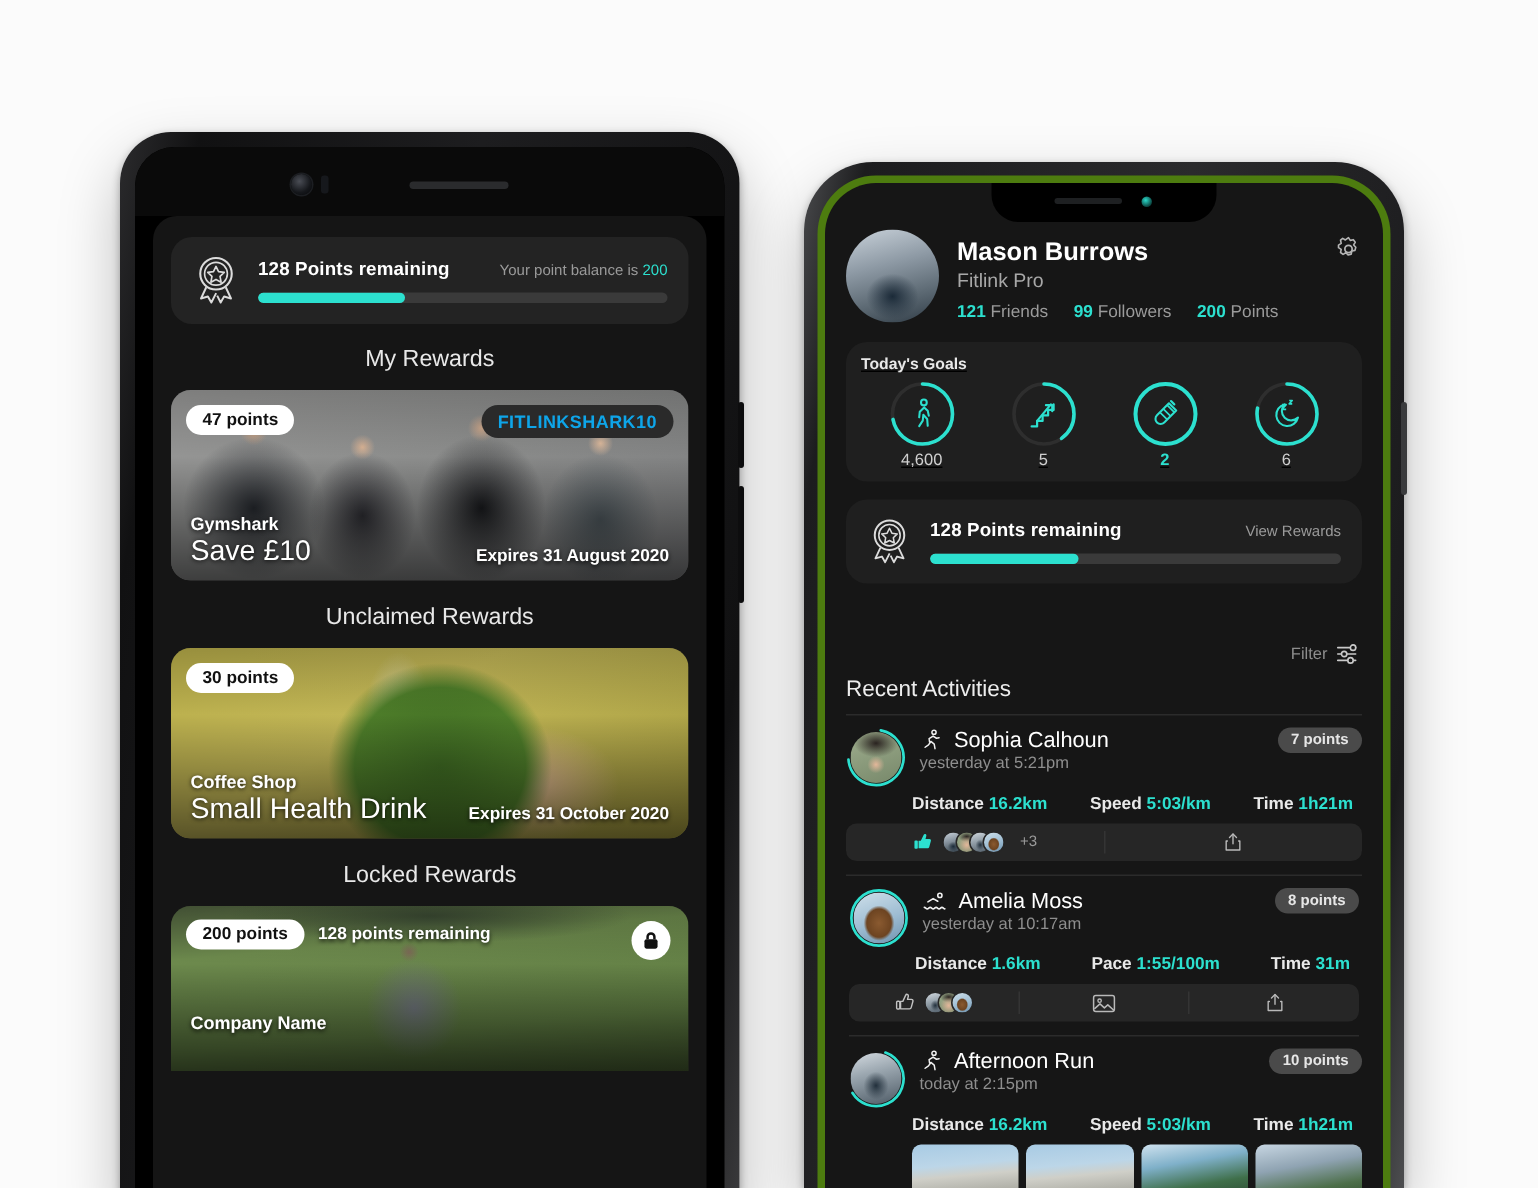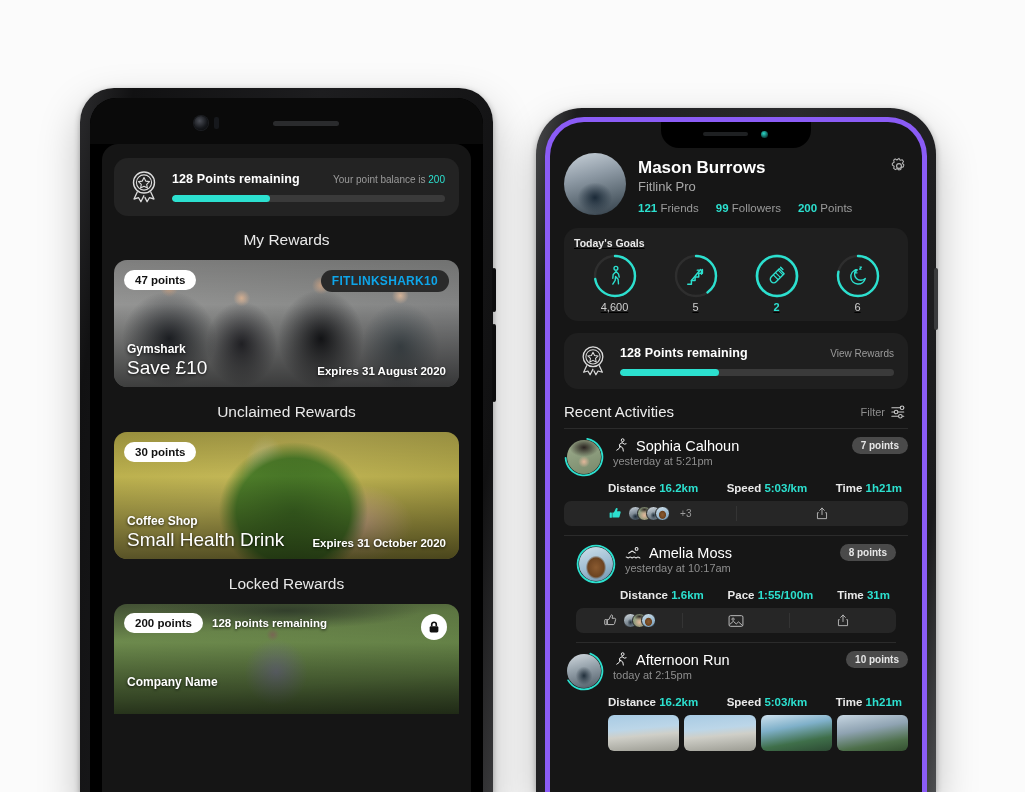--- a/index.html
+++ b/index.html
@@ -30,21 +30,21 @@
   .pix-cam { position:absolute; left:104px; top:18px; width:14px; height:14px; border-radius:50%;
              background:radial-gradient(circle at 40% 35%, #4a4d55 0%, #15171b 60%, #07080a 100%); box-shadow:0 0 0 1px #1c1e22;}
   .pix-sensor { position:absolute; left:124px; top:19px; width:5px; height:12px; border-radius:2px; background:#16181c;}
   .pix-speaker { position:absolute; left:183px; top:23px; width:66px; height:5px; border-radius:3px; background:#2a2b2d;}
   .side-btn { position:absolute; right:-3px; background:#0d0d0e; border-radius:2px; width:4px; }
 
   
   #phone-right { left: 536px; top: 108px; width: 400px; height: 684px; }
   #phone-right .phone-body { border-radius: 46px 46px 0 0;
     background: linear-gradient(100deg,#4a4b4d 0%,#1c1c1e 8%,#2a2a2c 50%,#1a1a1c 90%,#4d4e50 100%); }
-  #phone-right .phone-inner { left:9px; top:9px; right:9px; bottom:0; border-radius:39px 39px 0 0; background:#8b5cf6; }
+  #phone-right .phone-inner { left:9px; top:9px; right:9px; bottom:0; border-radius:39px 39px 0 0; background:#4d7c0f; }
   #phone-right .screen { left:5px; top:5px; right:5px; bottom:0; border-radius:34px 34px 0 0; background:#161616; }
   .notch { position:absolute; left:50%; transform:translateX(-50%); top:0; width:150px; height:26px;
            background:#000; border-radius:0 0 18px 18px; z-index:20; }
   .notch-speaker { position:absolute; left:42px; top:10px; width:45px; height:4px; border-radius:3px; background:#1e2022; }
   .notch-cam { position:absolute; left:100px; top:9px; width:7px; height:7px; border-radius:50%;
                background:radial-gradient(circle at 40% 35%, #2bd9c9 0%, #0d4f4a 65%, #071c1b 100%); }
 
   
   .teal { color:#2ce0cf; }
 
@@ -350,21 +350,21 @@
                 <div class="pts-right">View Rewards</div>
               </div>
               <div class="pbar">
                 <div class="pbar-fill" id="rp-fill" style="width: 36%;"></div>
               </div>
             </div>
           </div>
         </div>
 
         <div style="display:flex;align-items:center;padding:14px 14px 0;">
-          <div style="font-size:15px;color:#ededed;flex:1;">Recent Activities</div>
+          <div style="font-size:15px;color:#ededed;flex:1;margin-top:48px;">Recent Activities</div>
           <div style="font-size:11px;color:#8d8d8d;margin-right:6px;">Filter</div>
           <svg width="17" height="14" viewBox="0 0 20 16" fill="none">
             <path d="M1 3h14M1 8h14M1 13h14" stroke="#c9c9c9" stroke-width="1.3" stroke-linecap="round"></path>
             <circle cx="13" cy="3" r="2.1" fill="#161616" stroke="#c9c9c9" stroke-width="1.3"></circle>
             <circle cx="6" cy="8" r="2.1" fill="#161616" stroke="#c9c9c9" stroke-width="1.3"></circle>
             <circle cx="11" cy="13" r="2.1" fill="#161616" stroke="#c9c9c9" stroke-width="1.3"></circle>
           </svg>
         </div>
         <div class="divider" style="margin:8px 14px 0;"></div>
 
@@ -411,21 +411,21 @@
               <svg width="14" height="15" viewBox="0 0 24 24" fill="none">
                 <path d="M12 2.8v11" stroke="#b9b9b9" stroke-width="1.6" stroke-linecap="round"></path>
                 <path d="M8 6.6L12 2.6l4 4" stroke="#b9b9b9" stroke-width="1.6" stroke-linecap="round" stroke-linejoin="round"></path>
                 <path d="M5.6 10.6H4.2v10.2h15.6V10.6h-1.4" stroke="#b9b9b9" stroke-width="1.6" stroke-linecap="round" stroke-linejoin="round"></path>
               </svg>
             </div>
           </div>
           <div class="divider"></div>
         </div>
 
-        <div style="padding:0 26px;" class="act">
+        <div style="padding:0 16px;" class="act">
           <div class="act-head">
             <div class="act-av">
               <svg width="40" height="40" viewBox="0 0 40 40" style="position:absolute;inset:0;">
                 <circle cx="20" cy="20" r="18.4" stroke="#2ce0cf" stroke-width="1.8" fill="none"></circle>
               </svg>
               <div class="photo av-dog"></div>
             </div>
             <div style="flex:1;">
               <div class="act-name-row">
                 <svg width="17" height="14" viewBox="0 0 24 20" fill="none">

